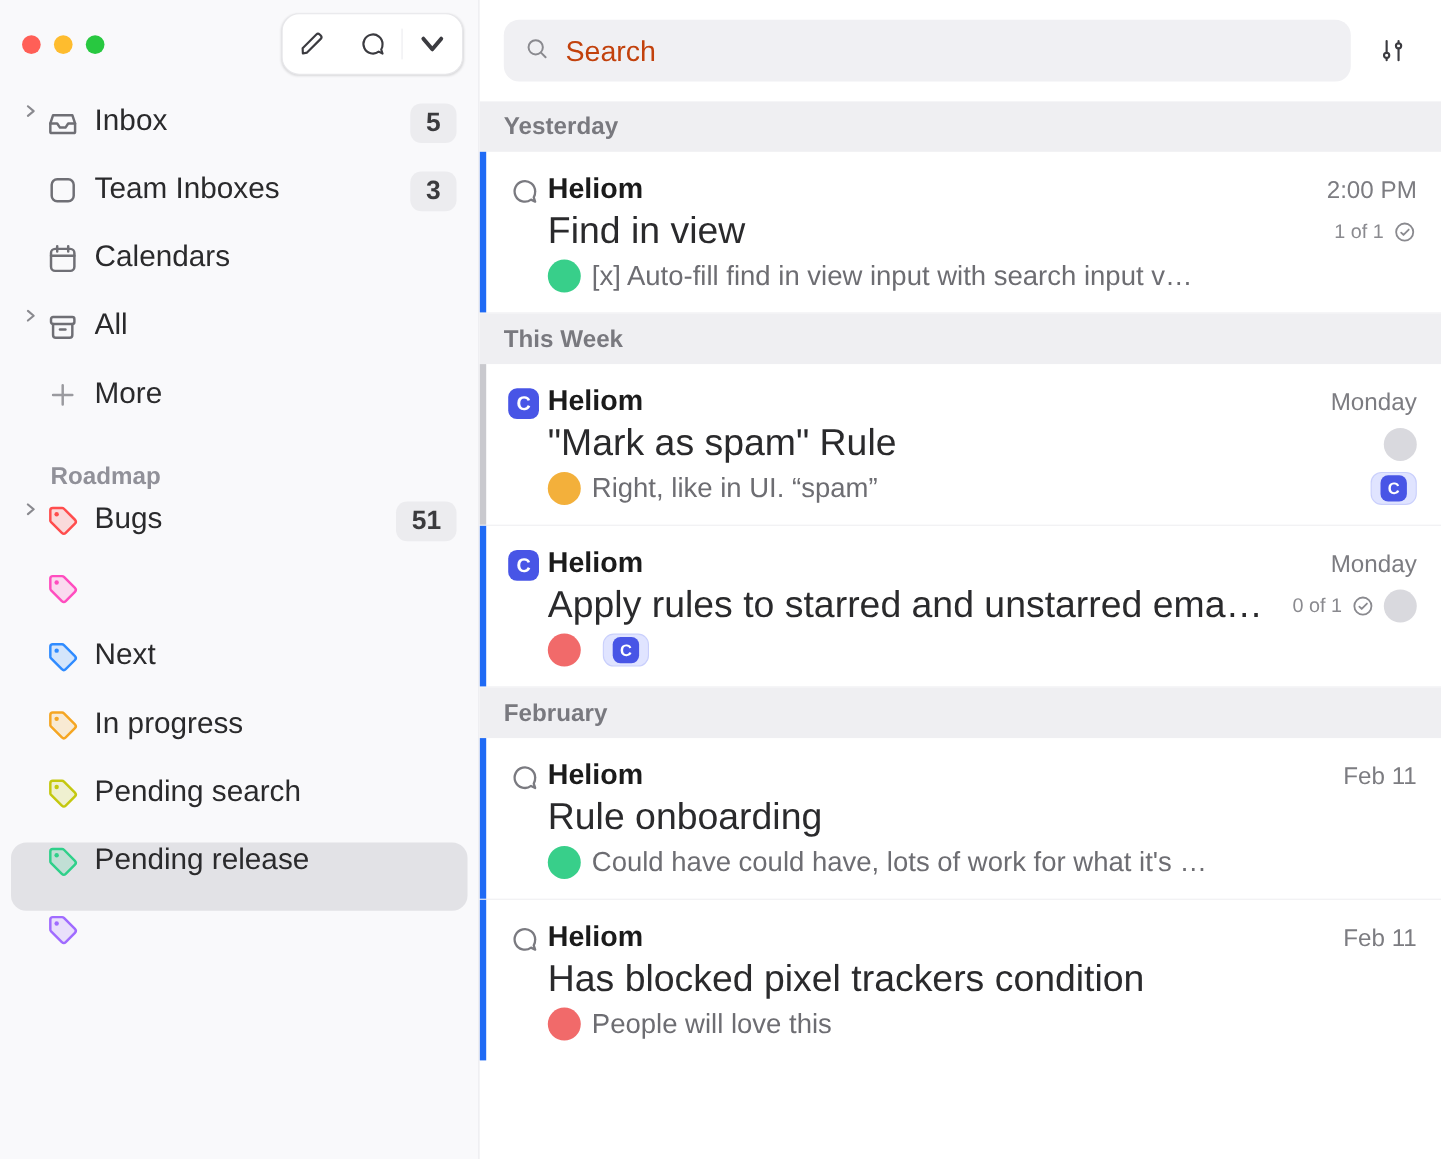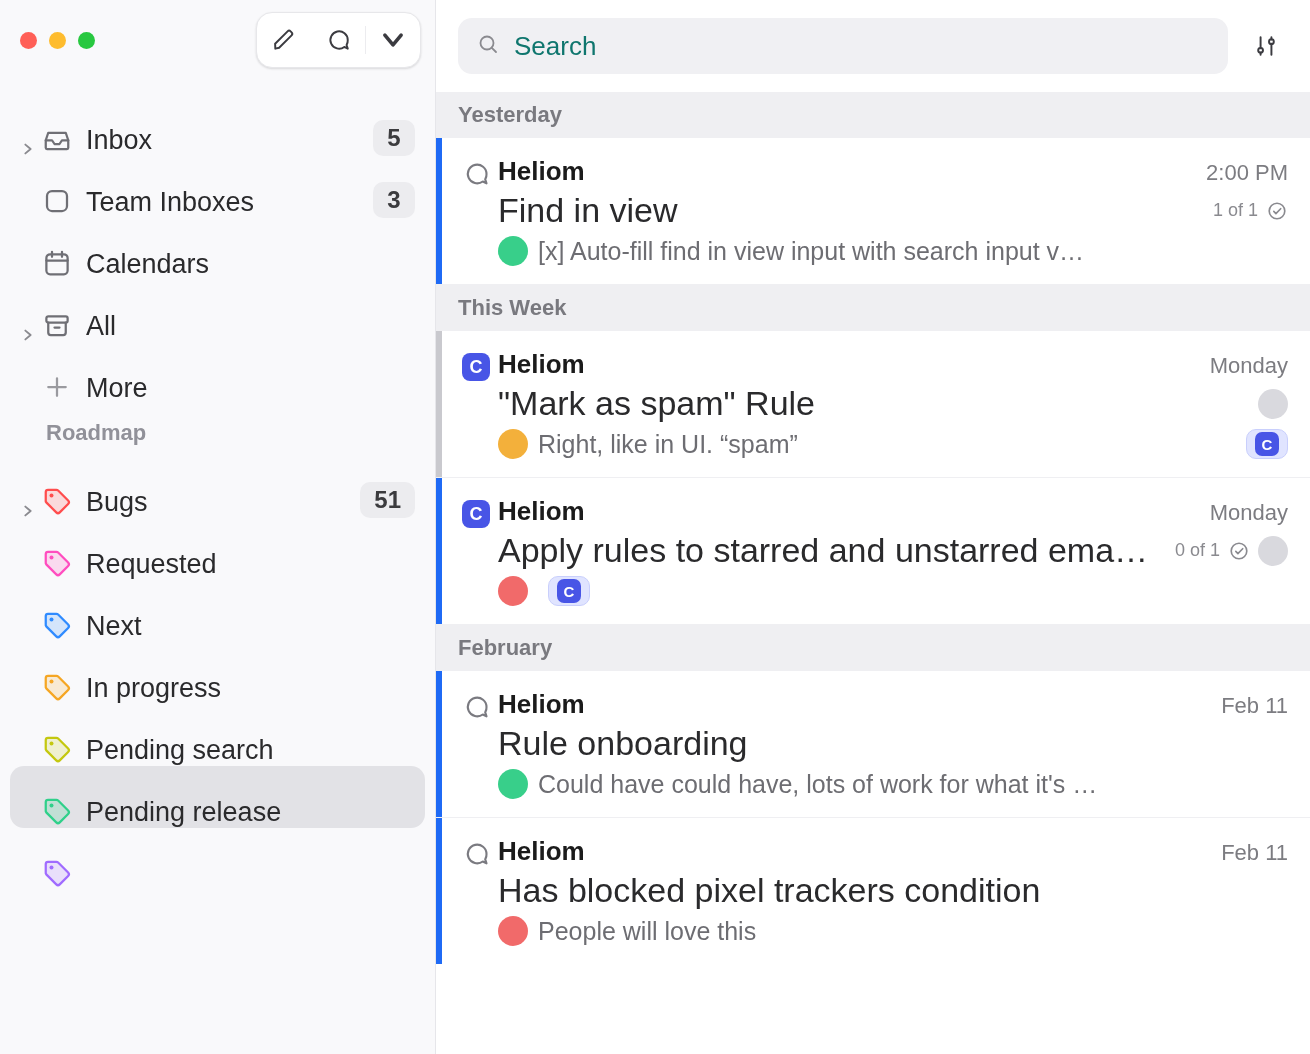--- a/index.html
+++ b/index.html
@@ -29,41 +29,41 @@
   .dot.red{background:#ff5f57;}
   .dot.yellow{background:#febc2e;}
   .dot.green{background:#28c840;}
   .tbspacer{flex:1;}
   .toolbar-cluster{display:flex;align-items:center;background:#fff;border:1px solid #e7e7ea;border-radius:16px;box-shadow:var(--shadow);height:56px;}
   .tool-btn{width:54px;height:54px;display:flex;align-items:center;justify-content:center;color:#3b3b40;cursor:pointer;}
   .tool-btn svg{width:26px;height:26px;}
   .tool-sep{width:1px;height:28px;background:#ececef;}
   
   .nav{padding-top:24px;}
-  .nav-item{display:flex;align-items:flex-end;height:62px;border-radius:14px;padding:0 10px 0 6px;cursor:pointer;}
+  .nav-item{display:flex;align-items:flex-start;height:62px;border-radius:14px;padding:0 10px 0 6px;cursor:pointer;}
   .nav-item.selected{background:var(--selected);}
   .chev{width:24px;display:flex;justify-content:center;color:#8a8a8f;}
   .chev svg{width:14px;height:14px;}
   .chev.hidden{visibility:hidden;}
   .nicon{width:34px;height:34px;display:flex;align-items:center;justify-content:center;margin-right:12px;}
   .nicon svg{width:30px;height:30px;}
   .nlabel{font-size:27px;color:#2a2a2c;flex:1;white-space:nowrap;overflow:hidden;text-overflow:ellipsis;}
   .count{background:var(--badge-bg);color:#3b3b3e;font-size:24px;font-weight:600;border-radius:10px;padding:4px 14px;min-width:42px;text-align:center;}
   
   .section-label{font-size:22px;color:var(--section);font-weight:600;padding:16px 0 10px 36px;}
   
   
   .tag-icon{width:30px;height:30px;}
   
   
   .content{flex:1;display:flex;flex-direction:column;background:#fff;}
   .topbar{display:flex;align-items:center;gap:16px;padding:18px 22px;}
   .search{flex:1;display:flex;align-items:center;background:var(--search-bg);border-radius:14px;height:56px;padding:0 18px;gap:14px;color:var(--muted);}
   .search svg{width:24px;height:24px;}
-  .search-ph{font-size:26px;color:#0f766e;}
+  .search-ph{font-size:26px;color:#c2410c;}
   .filters-btn{width:44px;height:44px;display:flex;align-items:center;justify-content:center;color:#3b3b40;cursor:pointer;}
   .filters-btn svg{width:26px;height:26px;}
   
   .list{flex:1;overflow:hidden;}
   .group-header{background:#efeff2;color:#79797f;font-size:22px;font-weight:700;padding:10px 22px;}
   
   .msg{position:relative;display:flex;padding:18px 22px 18px 18px;border-bottom:1px solid #efeff2;}
   .msg .stripe{position:absolute;left:0;top:0;bottom:0;width:6px;}
   .stripe.blue{background:#1f6af5;}
   .stripe.gray{background:#c9c9ce;}
@@ -252,21 +252,20 @@
         <span class="nlabel">Bugs</span>
         <span class="count">51</span>
       </div>
       <div class="nav-item">
         <span class="chev hidden"></span>
         <span class="nicon" style="color:#ff4dbf">
             <svg class="tag-icon" viewBox="0 0 24 24">
               <use href="#i-tag"></use>
             </svg>
           </span>
-        <span class="nlabel">Requested</span>
       </div>
       <div class="nav-item">
         <span class="chev hidden"></span>
         <span class="nicon" style="color:#2f8bff">
             <svg class="tag-icon" viewBox="0 0 24 24">
               <use href="#i-tag"></use>
             </svg>
           </span>
         <span class="nlabel">Next</span>
       </div>

